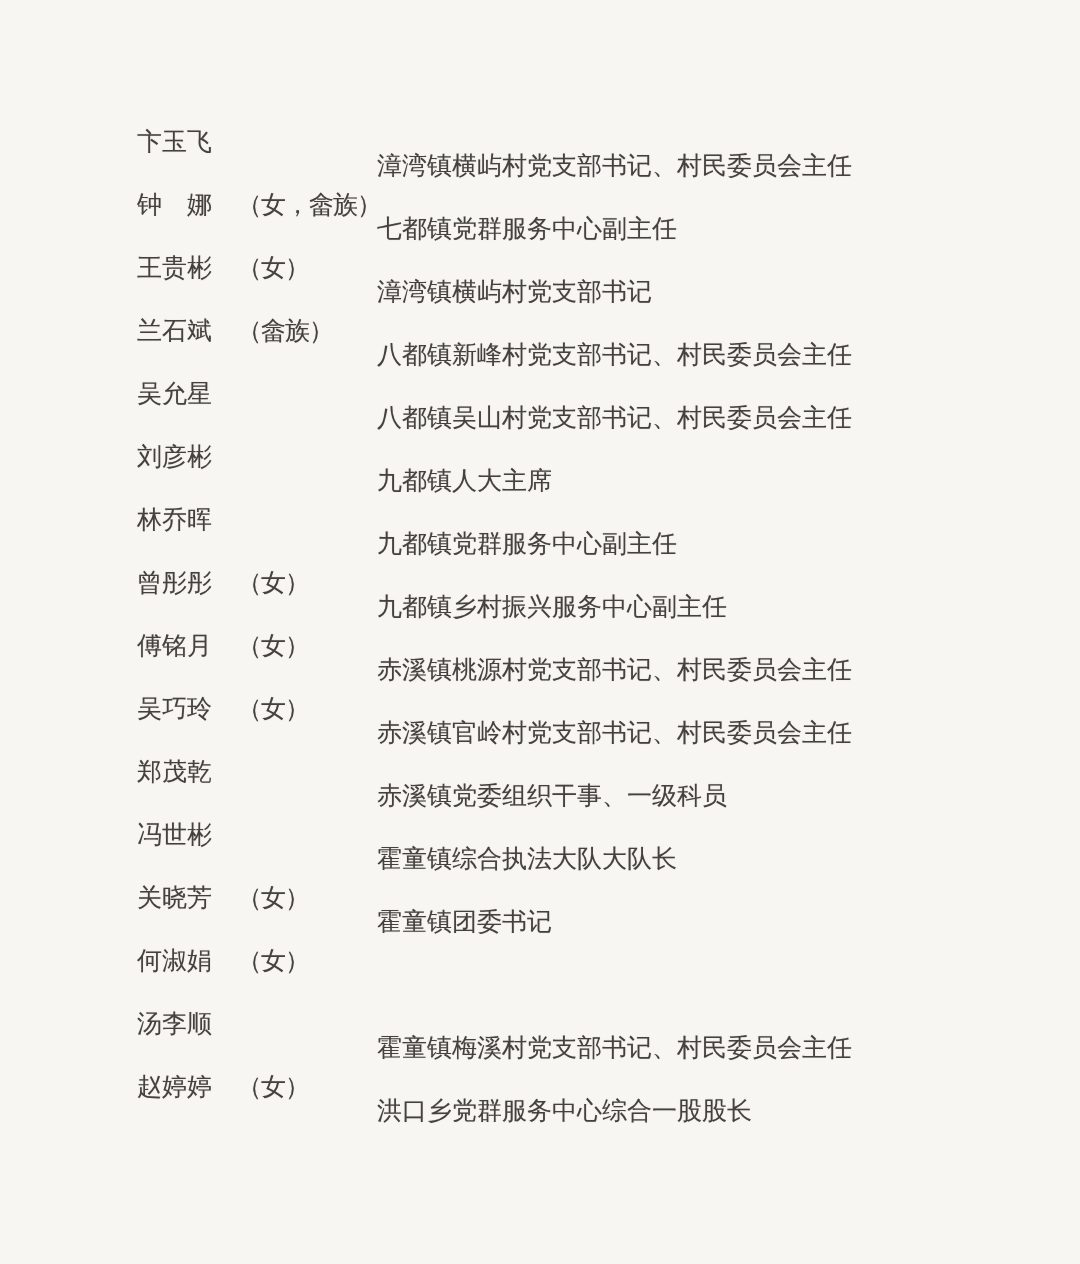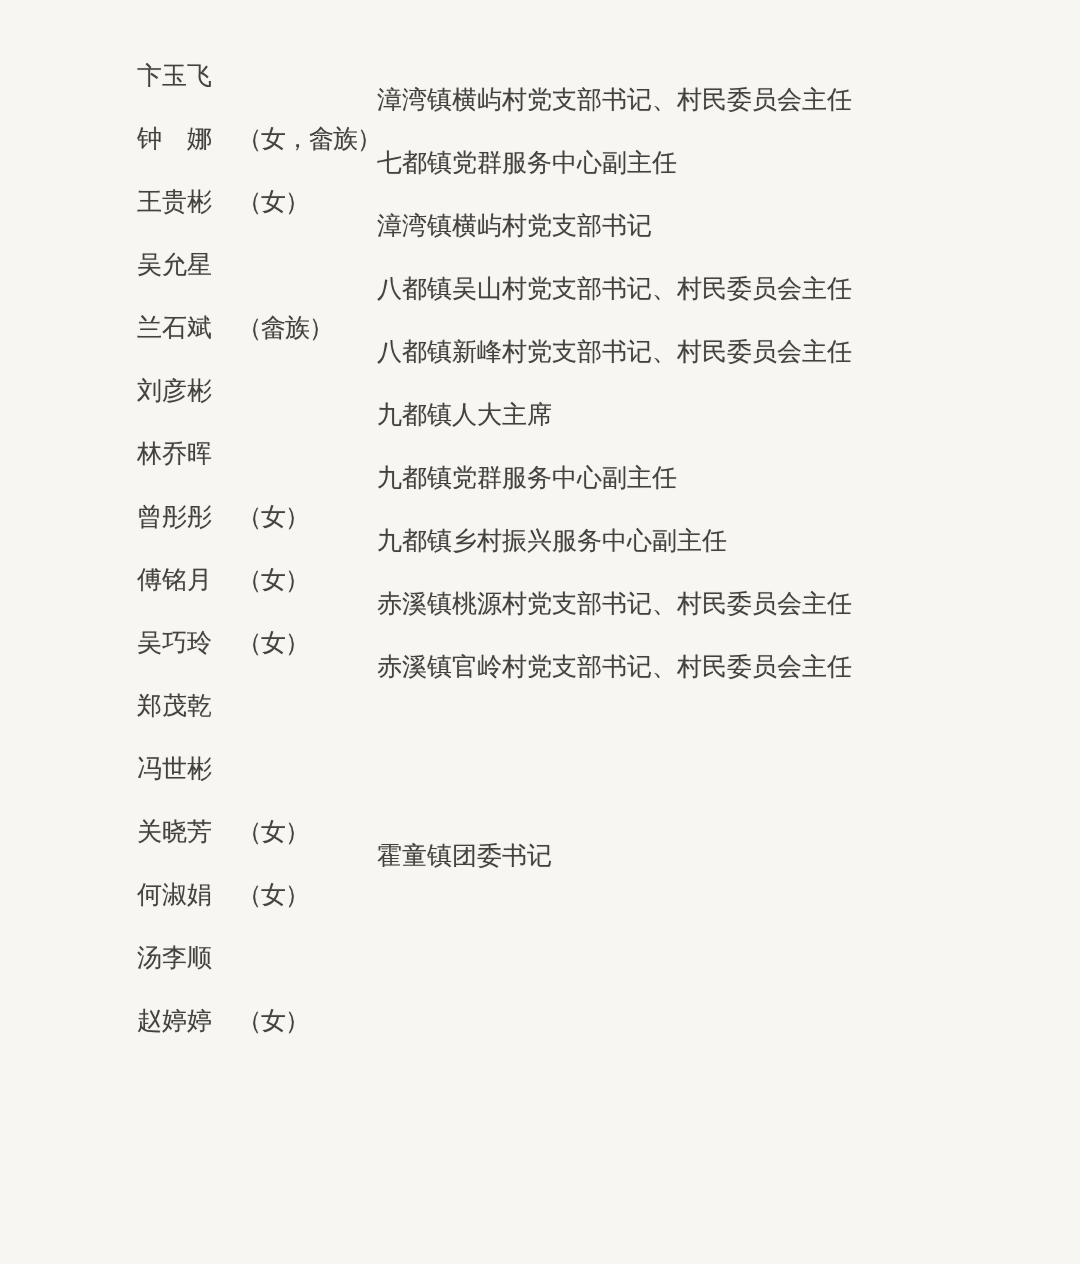--- a/index.html
+++ b/index.html
@@ -11,21 +11,21 @@
     width: 1080px;
     height: 1264px;
     overflow: hidden;
     background: #f8f6f3;
     color: #45423e;
     font-family: "Liberation Serif", "DejaVu Serif", serif;
     font-size: 25px;
     line-height: 1;
   }
   .roster {
-    padding-top: 44px;
+    padding-top: 110px;
   }
   .row {
     display: flex;
     align-items: center;
     height: 63px;
     padding-left: 137px;
     white-space: nowrap;
   }
   .col-name {
     flex: 0 0 100px;
@@ -67,29 +67,29 @@
     <span class="col-pos">七都镇党群服务中心副主任</span>
   </div>
 
   <div class="row">
     <span class="col-name">王贵彬</span>
     <span class="col-note">（女）</span>
     <span class="col-pos">漳湾镇横屿村党支部书记</span>
   </div>
 
   <div class="row">
+    <span class="col-name">兰石斌</span>
+    <span class="col-note">（畲族）</span>
+    <span class="col-pos">八都镇新峰村党支部书记、村民委员会主任</span>
+  </div>
+
+  <div class="row">
     <span class="col-name">吴允星</span>
     <span class="col-note"></span>
     <span class="col-pos">八都镇吴山村党支部书记、村民委员会主任</span>
-  </div>
-
-  <div class="row">
-    <span class="col-name">兰石斌</span>
-    <span class="col-note">（畲族）</span>
-    <span class="col-pos">八都镇新峰村党支部书记、村民委员会主任</span>
   </div>
 
   <div class="row">
     <span class="col-name">刘彦彬</span>
     <span class="col-note"></span>
     <span class="col-pos">九都镇人大主席</span>
   </div>
 
   <div class="row">
     <span class="col-name">林乔晖</span>
@@ -111,41 +111,45 @@
 
   <div class="row">
     <span class="col-name">吴巧玲</span>
     <span class="col-note">（女）</span>
     <span class="col-pos">赤溪镇官岭村党支部书记、村民委员会主任</span>
   </div>
 
   <div class="row">
     <span class="col-name">郑茂乾</span>
     <span class="col-note"></span>
+    <span class="col-pos">赤溪镇党委组织干事、一级科员</span>
   </div>
 
   <div class="row">
     <span class="col-name">冯世彬</span>
     <span class="col-note"></span>
+    <span class="col-pos">霍童镇综合执法大队大队长</span>
   </div>
 
   <div class="row">
     <span class="col-name">关晓芳</span>
     <span class="col-note">（女）</span>
     <span class="col-pos">霍童镇团委书记</span>
   </div>
 
   <div class="row">
     <span class="col-name">何淑娟</span>
     <span class="col-note">（女）</span>
   </div>
 
   <div class="row">
     <span class="col-name">汤李顺</span>
     <span class="col-note"></span>
+    <span class="col-pos">霍童镇梅溪村党支部书记、村民委员会主任</span>
   </div>
 
   <div class="row">
     <span class="col-name">赵婷婷</span>
     <span class="col-note">（女）</span>
+    <span class="col-pos">洪口乡党群服务中心综合一股股长</span>
   </div>
 </div>
 </div>
 
 </body></html>

